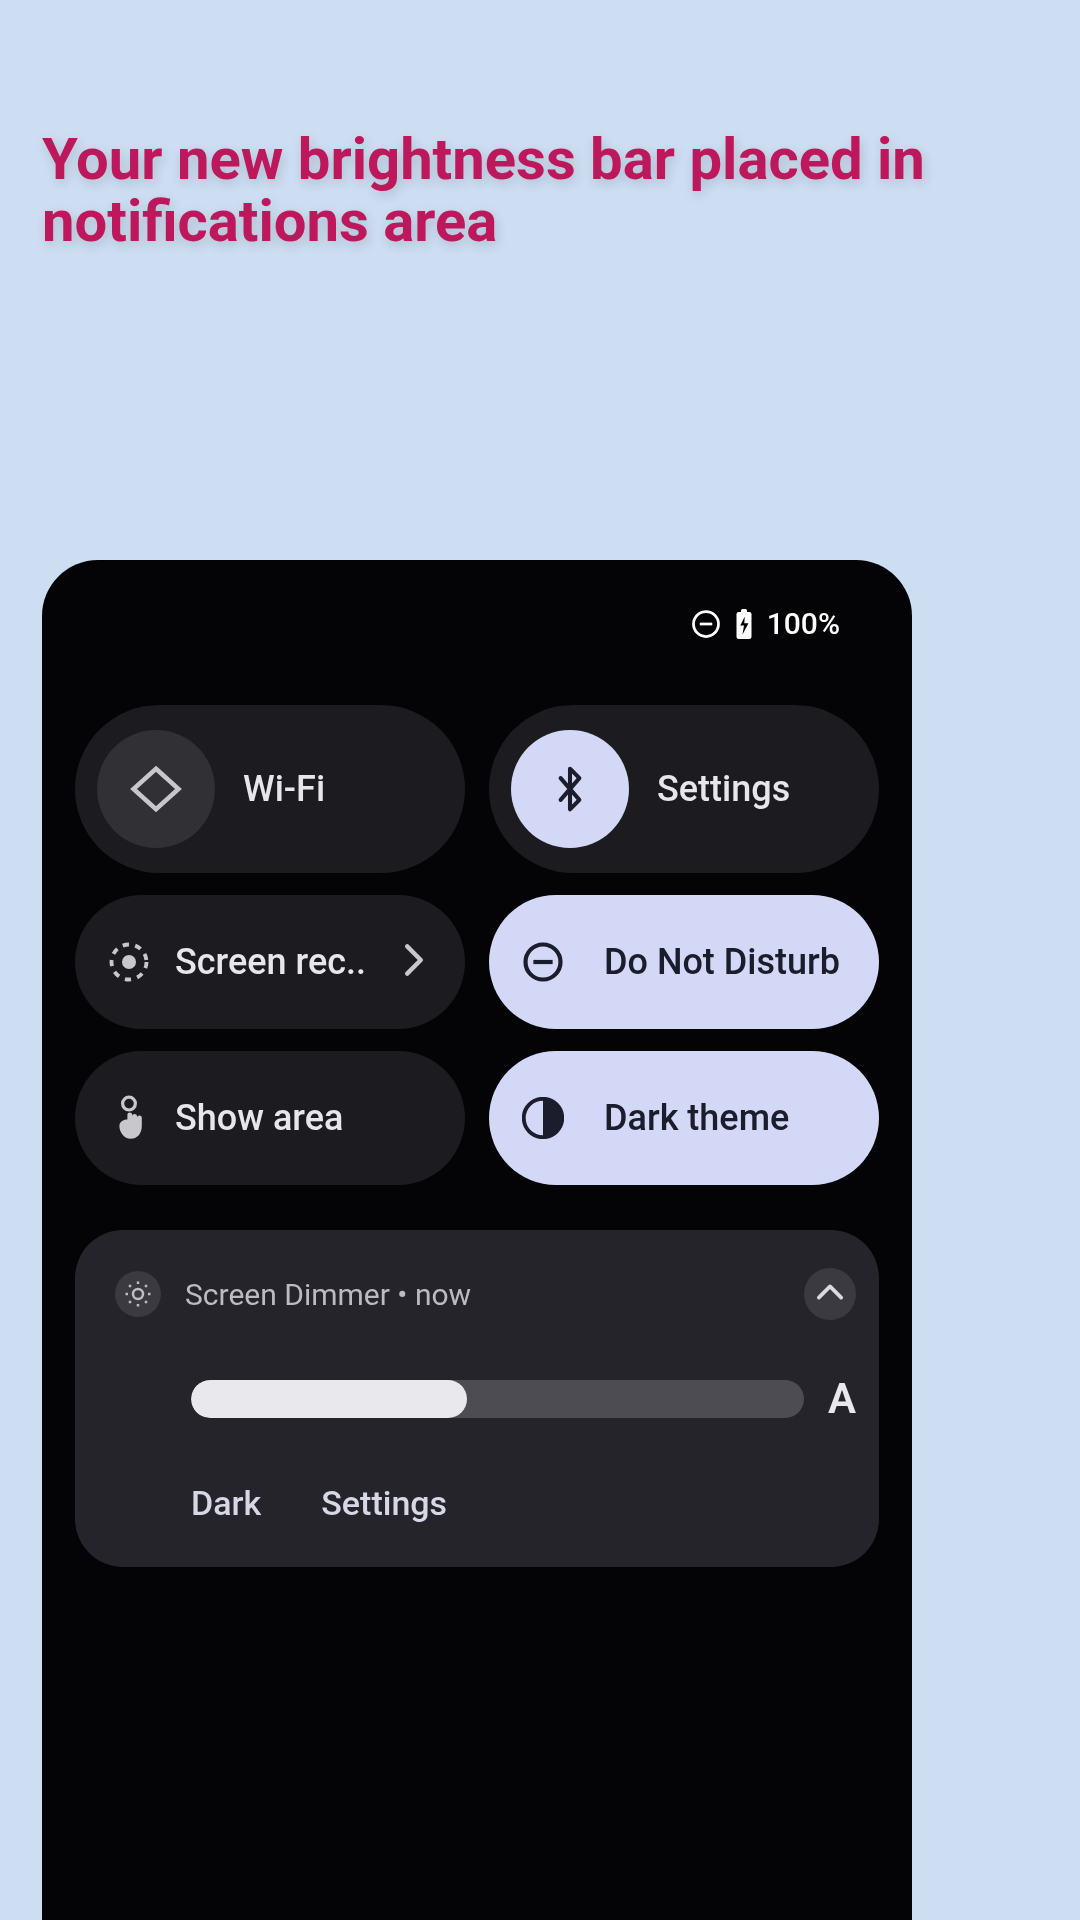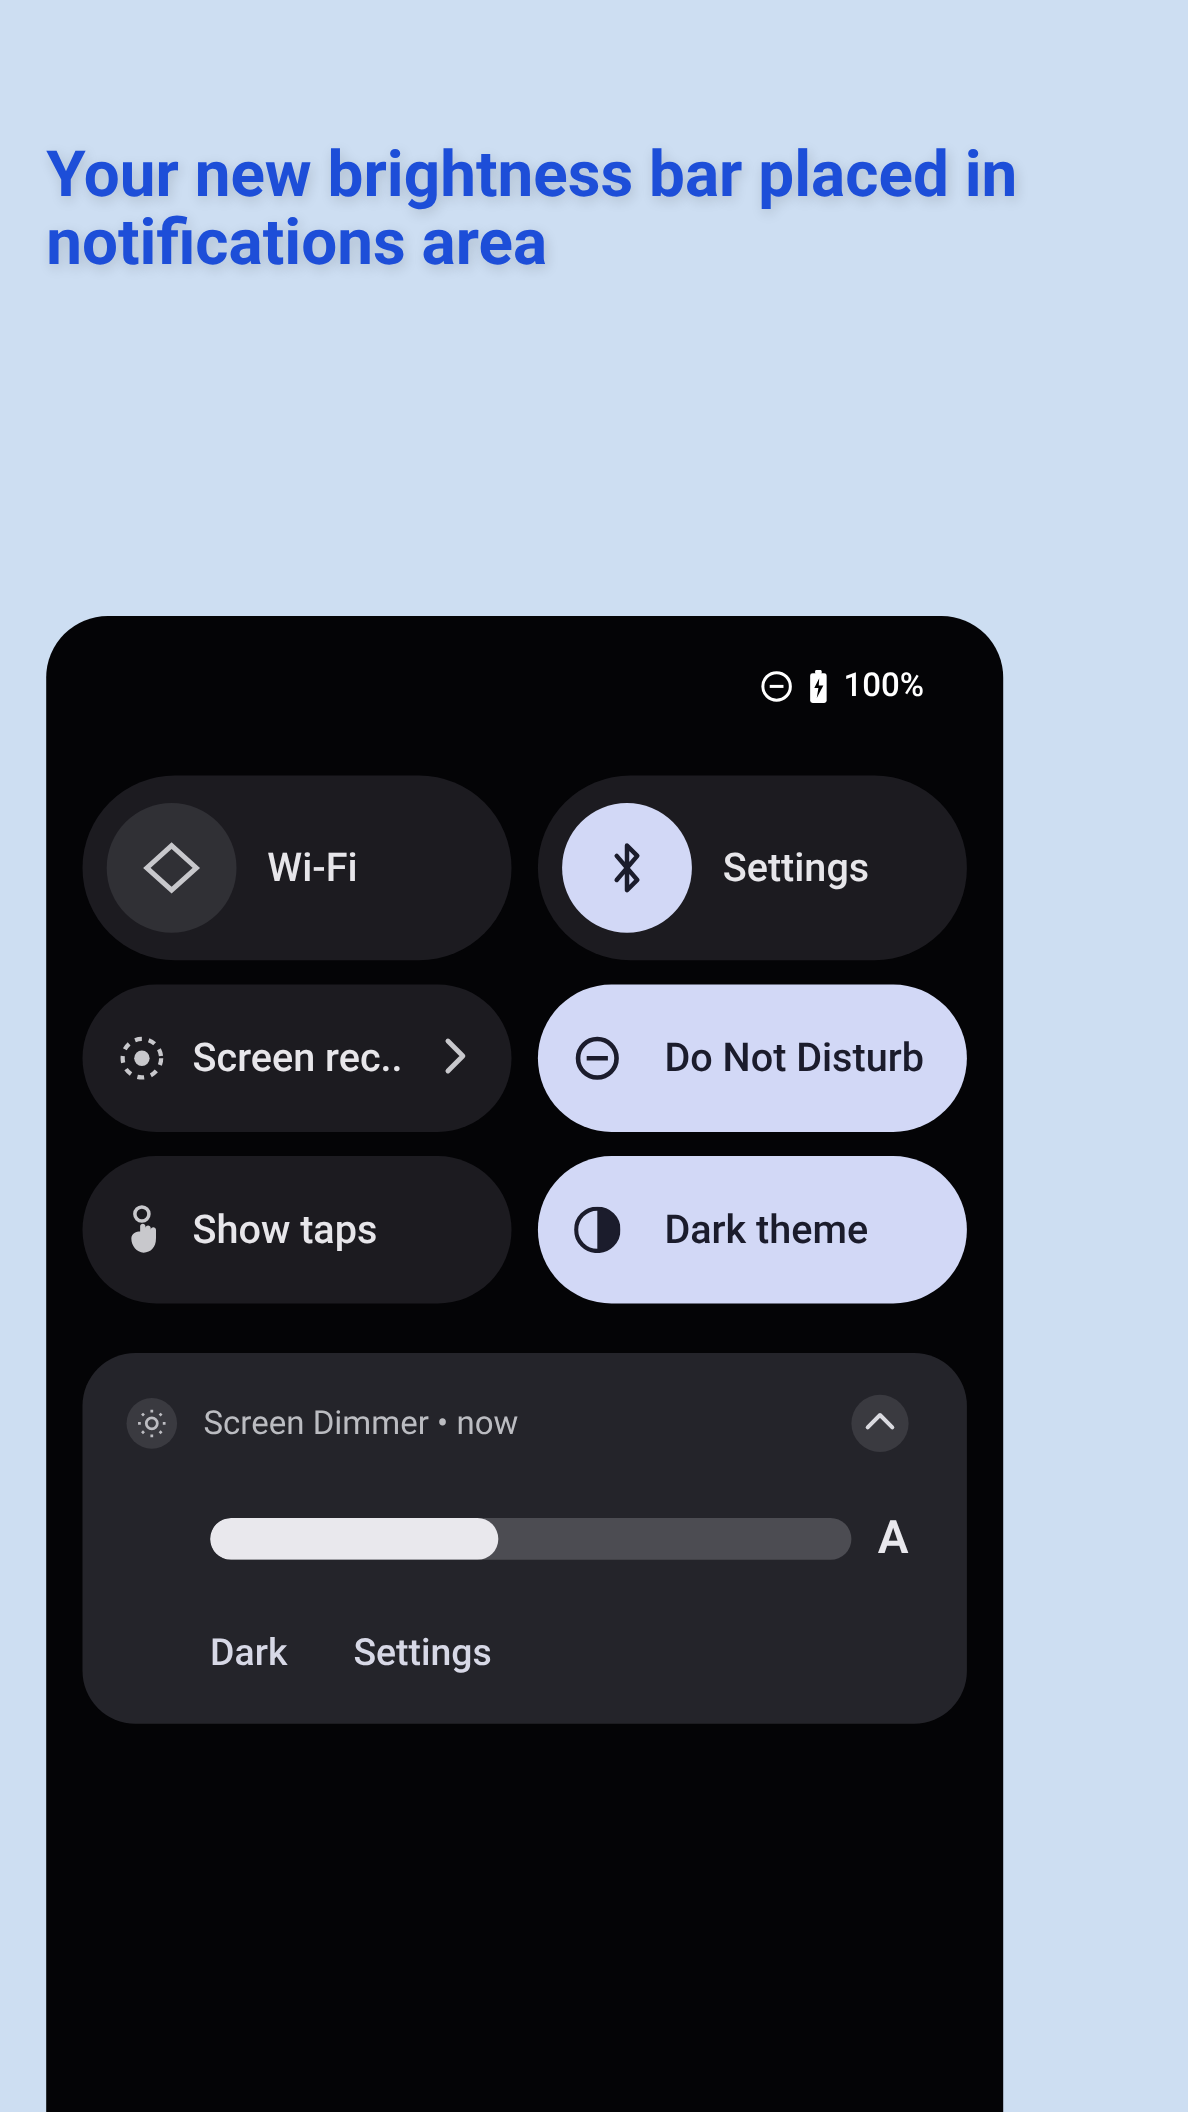--- a/index.html
+++ b/index.html
@@ -11,21 +11,21 @@
       overflow: hidden;
       position: relative;
     }
     .headline {
       position: absolute;
       top: 128px;
       left: 42px;
       right: 60px;
       font-size: 58px;
       font-weight: 700;
-      color: #1d4ed8;
+      color: #be185d;
       line-height: 1.07;
       text-shadow: 2px 4px 12px rgba(0,0,0,0.15);
     }
     .phone {
       position: absolute;
       top: 560px;
       left: 42px;
       width: 870px;
       height: 1360px;
       background: #040406;
@@ -85,21 +85,21 @@
     .tile.small .chev { margin-left:auto; margin-right:40px; }
     .tile.light.small .lbl { font-size: 36px; }
 
     .notif {
       position: absolute;
       top: 670px;
       left: 33px;
       right: 33px;
       background: #24242A;
       border-radius: 48px;
-      padding: 38px 53px 44px 40px;
+      padding: 38px 23px 44px 40px;
     }
     .notif-header {
       display: flex;
       align-items: center;
       gap: 24px;
     }
     .notif-appicon {
       width: 46px; height: 46px;
       border-radius: 24px;
       background: #3A3A40;
@@ -217,21 +217,21 @@
       <span class="lbl">Do Not Disturb</span>
     </div>
 
     <div class="tile dark small">
       <span class="ic">
         <svg width="40" height="48" viewBox="0 0 24 30" fill="#C8C8CC">
           <circle cx="12" cy="6" r="4" fill="none" stroke="#C8C8CC" stroke-width="2"></circle>
           <path d="M11 8 v8 c-2 0 -5 1 -5 4 c0 4 3 8 7 8 c4 0 7-3 7-8 v-5 c0-2 -3-2 -3 0 v-1 c0-2 -3-2 -3 0 v-1 c0-2 -3-2 -3 0 z"></path>
         </svg>
       </span>
-      <span class="lbl">Show taps</span>
+      <span class="lbl">Show area</span>
     </div>
 
     <div class="tile light small">
       <span class="ic">
         <svg width="42" height="42" viewBox="0 0 24 24">
           <circle cx="12" cy="12" r="11" fill="none" stroke="#1B1C2C" stroke-width="2.2"></circle>
           <path d="M12 1 a11 11 0 0 1 0 22 z" fill="#1B1C2C"></path>
         </svg>
       </span>
       <span class="lbl">Dark theme</span>

